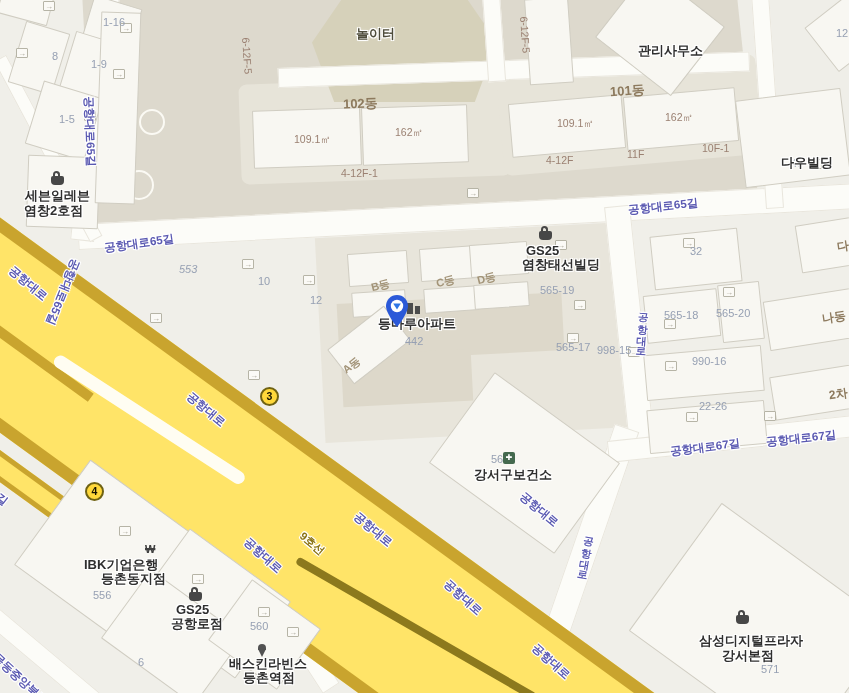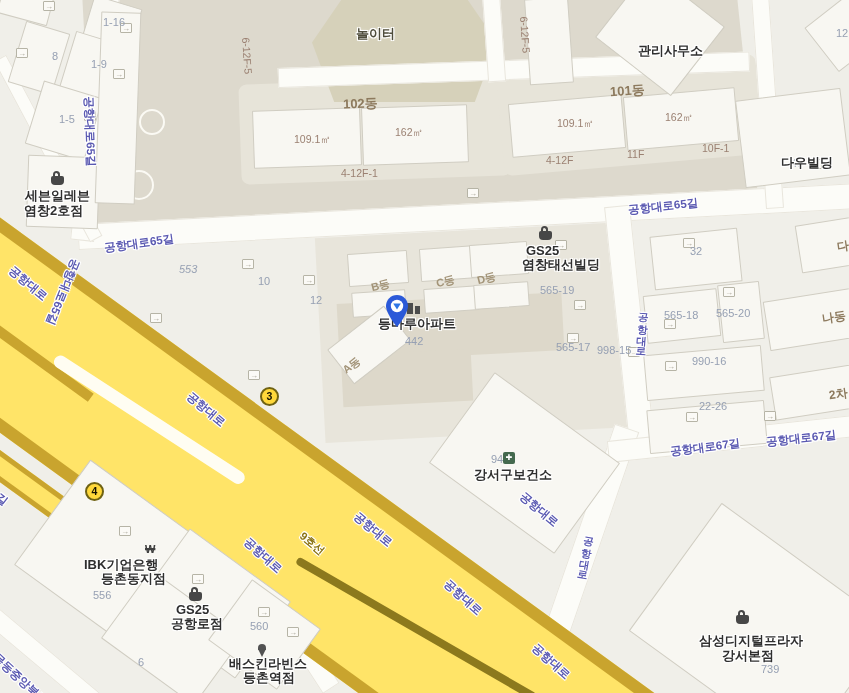--- a/index.html
+++ b/index.html
@@ -184,21 +184,21 @@
   <span class="a lot" style="left:540px;top:284px;">565-19</span>
   <span class="a lot" style="left:556px;top:341px;">565-17</span>
   <span class="a lot" style="left:597px;top:344px;">998-15</span>
   <span class="a lot" style="left:664px;top:309px;">565-18</span>
   <span class="a lot" style="left:716px;top:307px;">565-20</span>
   <span class="a lot" style="left:692px;top:355px;">990-16</span>
   <span class="a lot" style="left:699px;top:400px;">22-26</span>
   <span class="a lot" style="left:93px;top:589px;">556</span>
   <span class="a lot" style="left:250px;top:620px;">560</span>
   <span class="a lot" style="left:138px;top:656px;">6</span>
-  <span class="a lot" style="left:761px;top:663px;">739</span>
+  <span class="a lot" style="left:761px;top:663px;">571</span>
   <span class="a lot" style="left:836px;top:27px;">12</span>
 
   <span class="a spec" style="left:294px;top:133px;">109.1㎡</span>
   <span class="a spec" style="left:395px;top:126px;">162㎡</span>
   <span class="a spec" style="left:341px;top:167px;">4-12F-1</span>
   <span class="a spec" style="left:557px;top:117px;">109.1㎡</span>
   <span class="a spec" style="left:665px;top:111px;">162㎡</span>
   <span class="a spec" style="left:546px;top:154px;">4-12F</span>
   <span class="a spec" style="left:627px;top:148px;">11F</span>
   <span class="a spec" style="left:702px;top:142px;">10F-1</span>
@@ -232,21 +232,21 @@
   <div class="pin" style="left:386px;top:295px;">
     <svg width="22" height="32" viewBox="0 0 22 32">
       <path d="M11 0C4.9 0 0 4.9 0 11c0 7.8 11 21 11 21s11-13.2 11-21C22 4.9 17.1 0 11 0z" fill="#2b59d8"></path>
       <circle cx="11" cy="11" r="6.2" fill="#ffffff"></circle>
       <path d="M7.2 8.6h7.6L11 14.4z" fill="#2e76e6"></path>
     </svg>
   </div>
   <span class="bldico" style="left:407px;top:303px;"></span>
   <span class="a poi halo" style="left:378px;top:315px;">등마루아파트</span>
 
-  <span class="a lot" style="left:491px;top:453px;">94</span>
+  <span class="a lot" style="left:491px;top:453px;">56</span>
   <span class="cross" style="left:503px;top:452px;">✚</span>
   <span class="a poi halo" style="left:474px;top:466px;">강서구보건소</span>
 
   <span class="won" style="left:145px;top:543px;">₩</span>
   <span class="a poi halo" style="left:84px;top:556px;">IBK기업은행</span>
   <span class="a poi halo" style="left:101px;top:570px;">등촌동지점</span>
 
   <span class="basket" style="left:189px;top:592px;"></span>
   <span class="a poi halo" style="left:176px;top:602px;">GS25</span>
   <span class="a poi halo" style="left:171px;top:615px;">공항로점</span>

